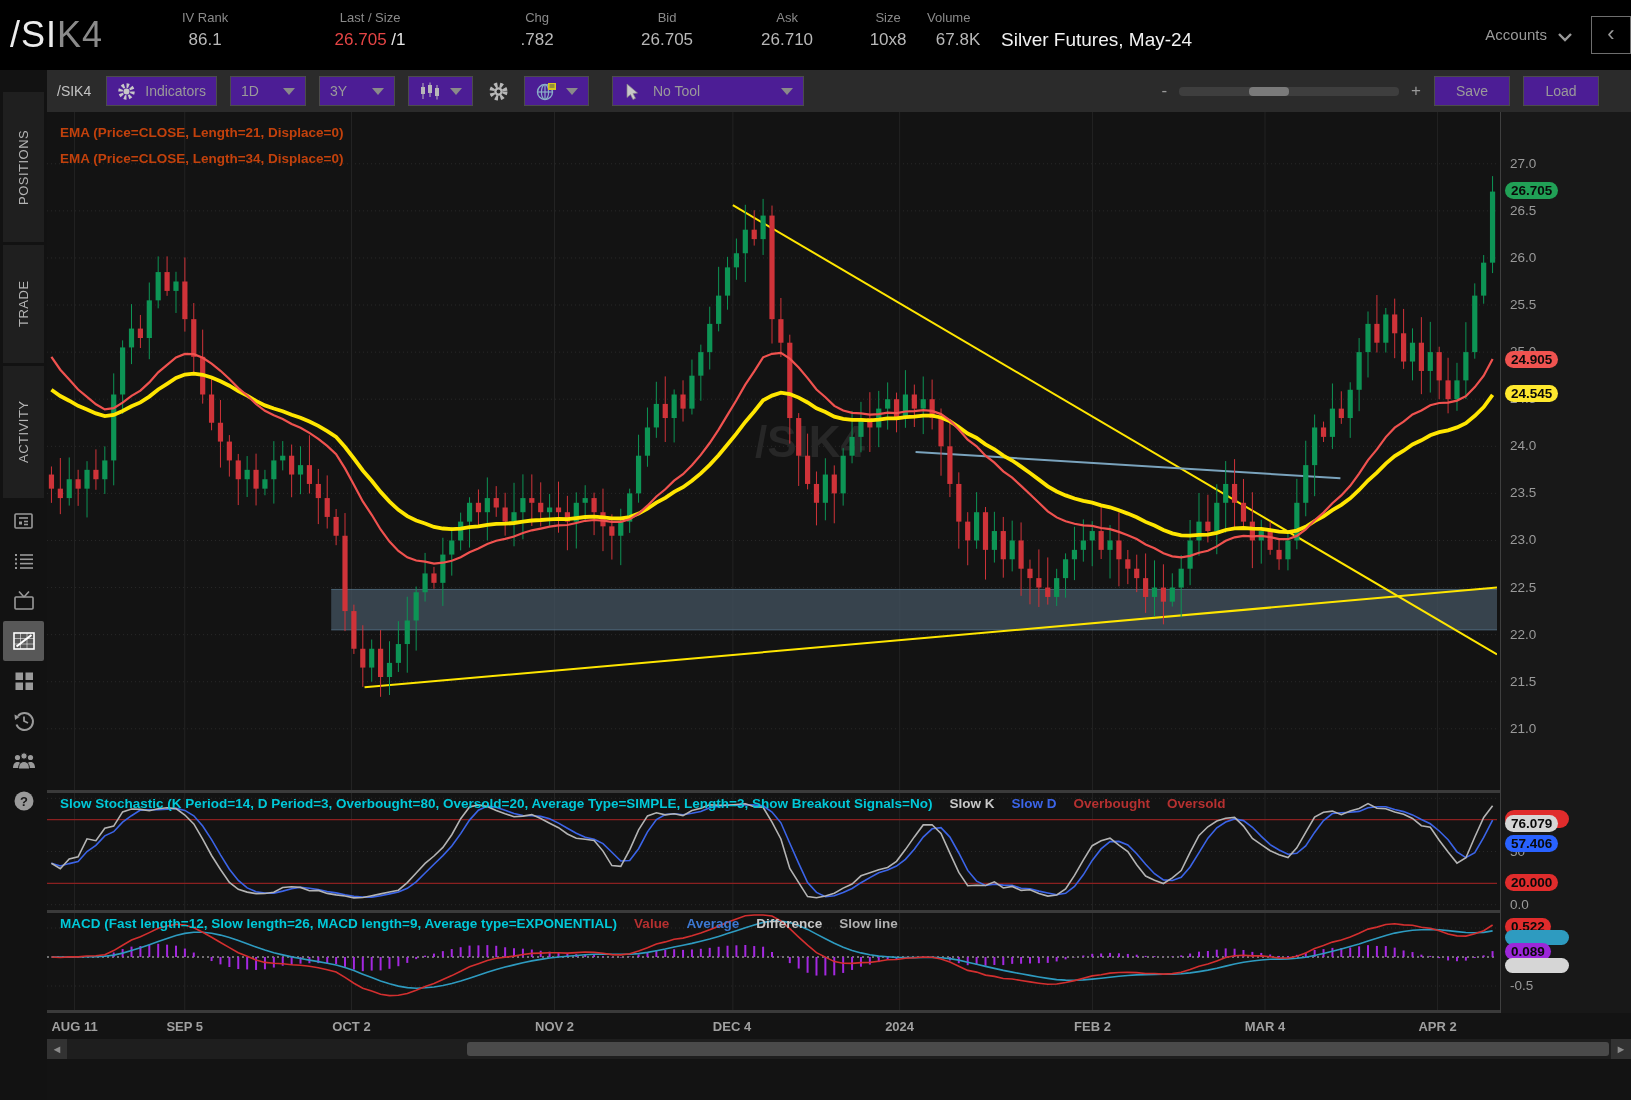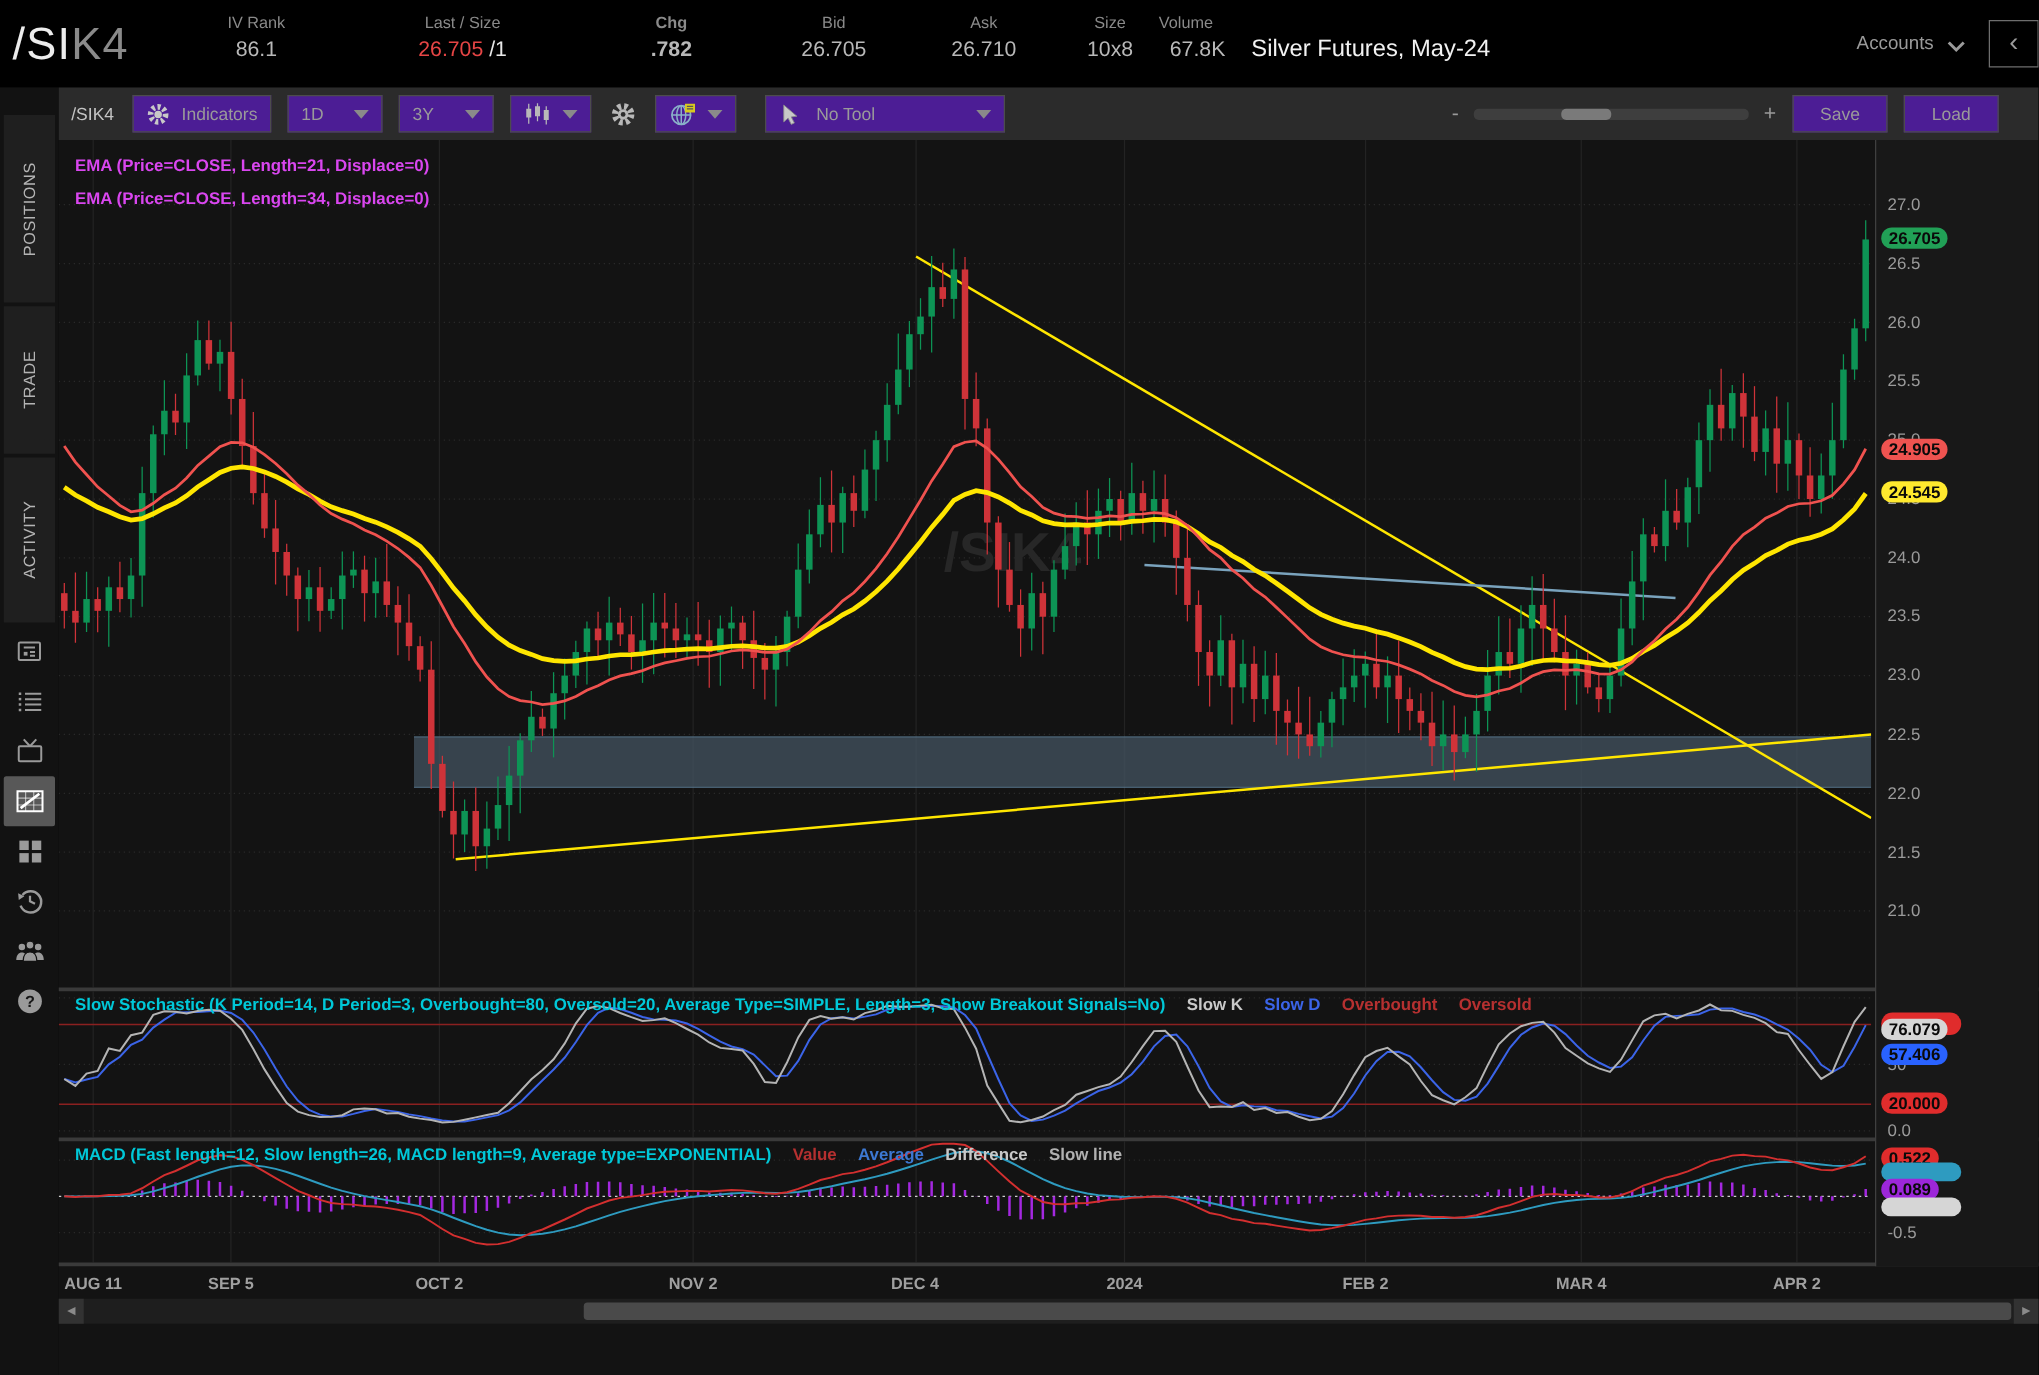--- a/index.html
+++ b/index.html
@@ -7,21 +7,21 @@
        font-family:"Liberation Sans",sans-serif;color:#ccc;}
   
   .header{position:absolute;top:0;left:0;width:1631px;height:70px;background:#000;display:flex;}
   .logo{padding:14px 0 0 10px;font-size:36px;letter-spacing:1px;}
   .logo .lt{color:#ececec;} .logo .dim{color:#8a8a8a;}
   .stat{padding-top:10px;text-align:center;}
   .stat .lbl{font-size:13px;color:#8a8a8a;}
   .stat .val{font-size:17px;margin-top:5px;color:#b8b8b8;}
   .red{color:#e64545;} .green{color:#3dbd5d;} .white{color:#e8e8e8;} .gray{color:#9a9a9a;}
   .s-iv{margin-left:62px;min-width:80px;} .s-last{margin-left:70px;min-width:110px;}
-  .s-chg{margin-left:82px;min-width:60px;font-weight:bold;} .s-bid{margin-left:62px;min-width:76px;}
+  .s-chg{margin-left:82px;min-width:60px;} .s-bid{margin-left:62px;min-width:76px;}
   .s-ask{margin-left:44px;min-width:76px;} .s-size{margin-left:40px;min-width:46px;}
   .s-vol{margin-left:16px;min-width:62px;}
   .desc{padding-top:29px;margin-left:12px;font-size:19px;color:#f2f2f2;white-space:nowrap;}
   .accounts{margin-left:auto;padding-top:26px;font-size:15px;color:#9a9a9a;display:flex;align-items:flex-start;gap:10px;cursor:pointer;}
   .collapse{width:38px;height:36px;border:1px solid #6e6e6e;margin:16px 0 0 18px;color:#9a9a9a;
             font-size:22px;line-height:34px;text-align:center;cursor:pointer;}
   
   .sidebar{position:absolute;top:70px;left:0;width:47px;height:1030px;background:#121212;}
   .vtab{width:41px;margin:0 3px 3px 3px;background:#1f1f1f;color:#b4b4b4;font-size:13px;letter-spacing:.5px;
         display:flex;align-items:center;justify-content:center;writing-mode:vertical-rl;transform:rotate(180deg);cursor:pointer;}
@@ -41,21 +41,21 @@
   .gearbox{border:none;background:none;padding:0 2px;}
   .zoomrow{margin-left:auto;display:flex;align-items:center;gap:12px;}
   .zoomrow .zl{color:#9a9a9a;font-size:17px;}
   .ztrack{position:relative;width:220px;height:9px;background:#3e3e3e;border-radius:4px;cursor:pointer;}
   .zthumb{position:absolute;left:32%;top:0;width:40px;height:9px;background:#7a7a7a;border-radius:4px;}
   .savebtn,.loadbtn{width:76px;justify-content:center;}
   .loadbtn{margin-right:32px;}
   
   .chart-area{position:absolute;top:112px;left:47px;width:1584px;height:988px;background:#131313;}
   .plot{position:absolute;left:0;top:0;}
-  .ema-labels{position:absolute;left:13px;top:8px;font-size:13.5px;font-weight:bold;color:#d946ef;line-height:26px;z-index:5;}
+  .ema-labels{position:absolute;left:13px;top:8px;font-size:13.5px;font-weight:bold;color:#c2410c;line-height:26px;z-index:5;}
   .sep{position:absolute;left:0;width:1584px;height:3px;background:#3a3a3a;z-index:4;}
   .pane-title{position:absolute;left:13px;font-size:13.5px;font-weight:bold;z-index:6;display:flex;gap:17px;white-space:nowrap;}
   .pane-title .t{color:#00c8d8;}
   .lg-gray{color:#c8c8c8;} .lg-blue{color:#3b64e8;} .lg-red{color:#b53030;} .lg-blue2{color:#3c78d2;} .lg-dim{color:#b0b0b0;}
   .axis-gutter{position:absolute;left:1453px;top:0;width:149px;height:901px;background:#181818;border-left:1px solid #3f3f3f;z-index:5;box-sizing:border-box;}
   .tick{position:absolute;left:9px;font-size:13.5px;color:#9a9a9a;}
   .pbadge{position:absolute;left:4px;border-radius:9px;padding:1px 6px;font-size:13.5px;font-weight:bold;color:#0a0a0a;}
   .date-row{position:absolute;left:0;top:901px;width:1584px;height:26px;z-index:5;}
   .dlabel{position:absolute;top:6px;font-size:13px;font-weight:bold;color:#a0a0a0;transform:translateX(-50%);white-space:nowrap;}
   .hscroll{position:absolute;left:0;top:927px;width:1584px;height:20px;background:#1e1e1e;z-index:6;}

